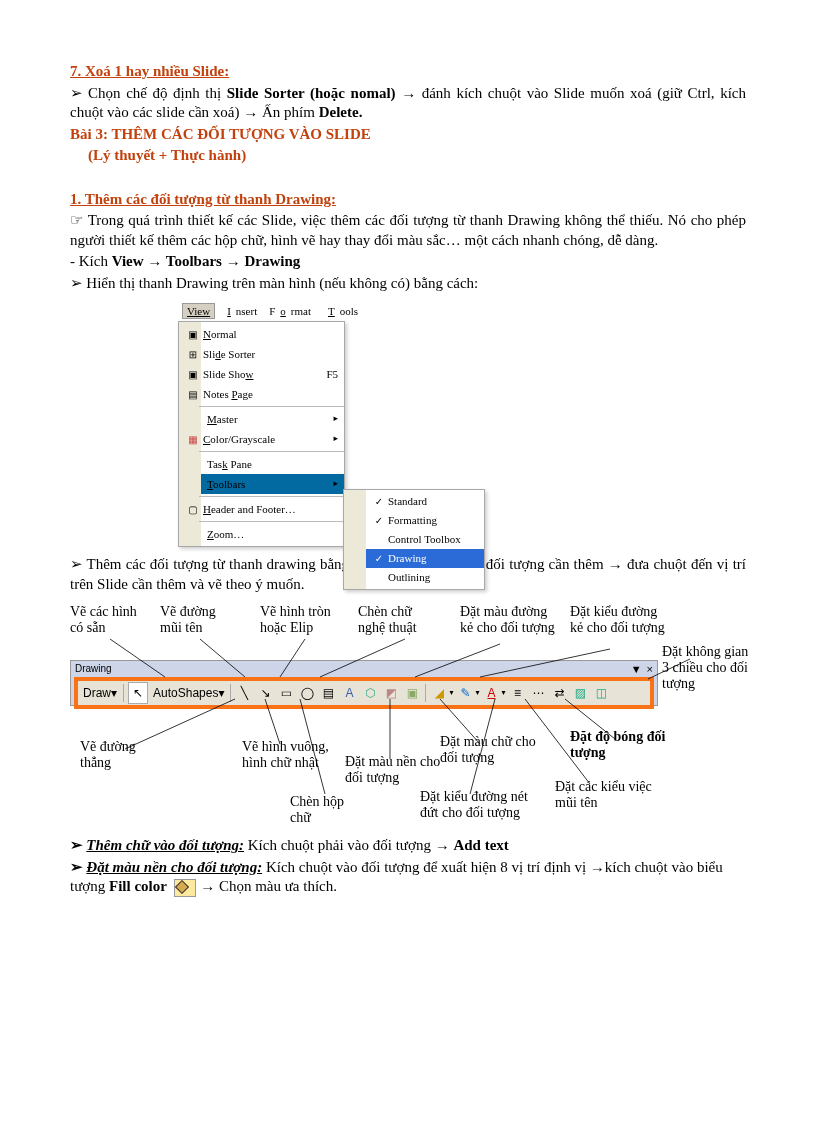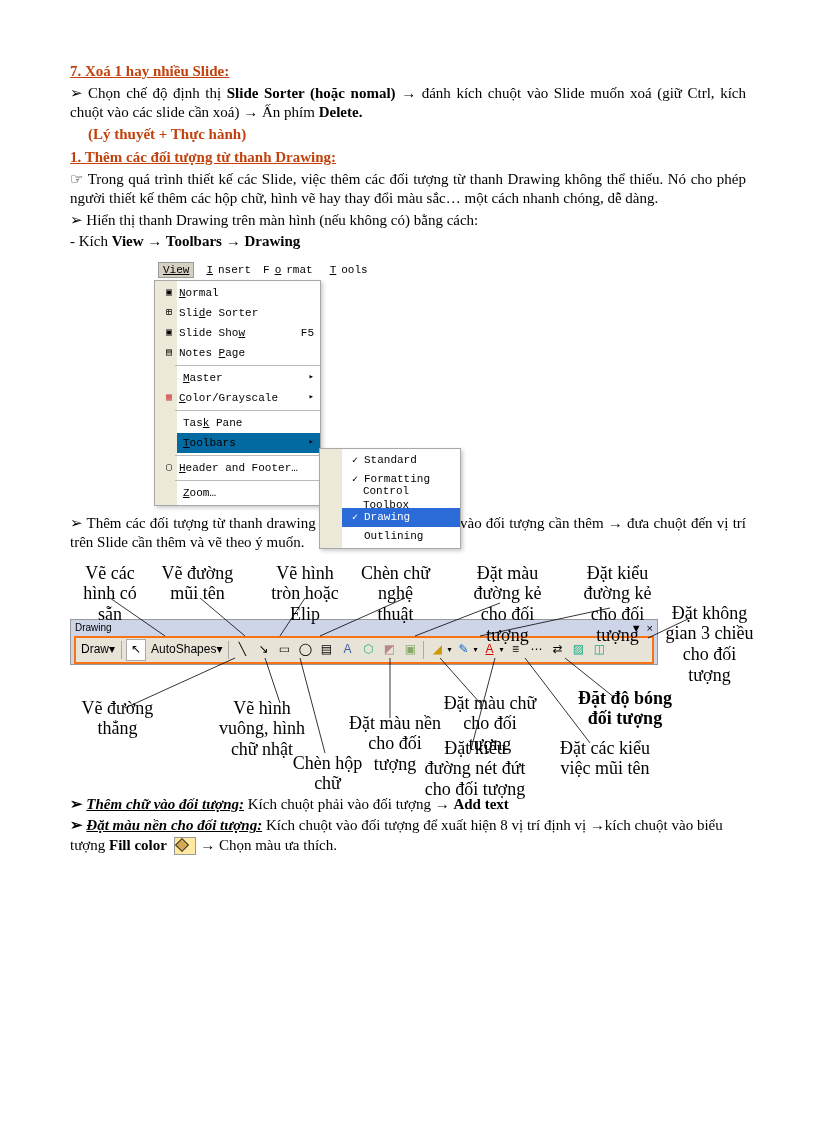--- a/index.html
+++ b/index.html
@@ -4,21 +4,21 @@
 <style>
 body{font-family:"Times New Roman",serif;font-size:15px;width:816px;height:1123px;margin:0;padding:60px 70px;box-sizing:border-box;color:#000;background:#fff}
 .u{text-decoration:underline}
 .b{font-weight:bold}
 .i{font-style:italic}
 .blue{color:#c2410c}
 .content{line-height:1.3}
 p{margin:2px 0}
 
 
-.menu-wrap{margin:8px auto 8px 84px;width:320px;font-family:Liberation Mono, monospace;font-size:11px;color:#000}
+.menu-wrap{margin:8px auto 8px 108px;width:320px;font-family:Liberation Serif, serif;font-size:11px;color:#000}
 .menubar{display:flex;gap:2px;padding:2px 4px}
 .menubar span{padding:1px 5px}
 .menubar .sel{background:#d6d0c2;border:1px solid #999;padding:0 4px}
 .dropdown{background:#fff;border:1px solid #a8a8a8;box-shadow:2px 2px 4px rgba(0,0,0,.2);display:flex}
 .icon-col{width:22px;background:#ece9d8;border-right:0}
 .items-col{flex:1;padding:2px 0}
 .mitem{display:flex;align-items:center;height:20px;padding:0 6px;position:relative}
 .mitem .ic{width:20px;display:inline-block;margin-left:-24px;text-align:center;font-size:10px}
 .mitem .lbl{flex:1}
 .mitem .sc{color:#000}
@@ -31,47 +31,48 @@
 .sitem{display:flex;align-items:center;height:19px;padding:0 4px}
 .sitem .ck{width:18px;text-align:center;font-size:10px}
 .sitem.sel{background:#2a6bd8;color:#fff}
 .menu-rel{position:relative;width:320px}
 
 
 .tbwrap{position:relative;height:230px;margin-top:10px;font-family:"Times New Roman",serif;font-size:14px}
 .drawbar{position:absolute;top:56px;left:0;right:88px;height:44px;background:#cfd5e8;border:1px solid #999}
 .drawbar-title{position:absolute;top:1px;left:4px;font-family:Tahoma,sans-serif;font-size:10px}
 .draw-close{position:absolute;top:1px;right:3px;font-family:Arial,sans-serif;font-size:11px;letter-spacing:1px}
-.drawrow{position:absolute;top:16px;left:3px;right:3px;height:24px;background:#e7e3d6;border:2px solid #f97316;display:flex;align-items:center;gap:3px;padding:0 3px;font-family:Tahoma,sans-serif;font-size:11px}
+.drawrow{position:absolute;top:16px;left:3px;right:3px;height:24px;background:#e7e3d6;border:4px solid #f97316;display:flex;align-items:center;gap:3px;padding:0 3px;font-family:Tahoma,sans-serif;font-size:11px}
 .dbtn{display:flex;align-items:center;justify-content:center;min-width:18px;height:20px;font-size:12px}
 .dbtn.txt{padding:0 2px}
 .dbtn.box{border:1px solid #aaa;background:#fff}
 .ddrop{font-size:8px;margin-left:-2px}
 .dsep{width:1px;height:18px;background:#aaa;margin:0 1px}
-.callout{position:absolute;font-size:18px;text-align:center;line-height:1.15}
+.callout{position:absolute;font-size:14px;line-height:1.15}
 .cl-line{stroke:#000;stroke-width:0.8;fill:none}
 .svg-ov{position:absolute;top:0;left:0;width:100%;height:100%;pointer-events:none}
 
 .fillicon{display:inline-block;width:20px;height:16px;background:#ffe8a0;border:1px solid #999;vertical-align:middle;position:relative}
 .fillicon::before{content:"";position:absolute;width:8px;height:8px;border:1px solid #333;left:2px;top:2px;transform:rotate(45deg);background:#d4a94f}
 </style>
 </head>
 <body>
 
 <div class="content">
 
 <p><span class="b blue u">7.  Xoá 1 hay nhiều Slide:</span></p>
 <p style="text-align:justify"><span>➢ Chọn chế độ định thị </span><span class="b">Slide Sorter (hoặc nomal) </span><span>→</span><span> đánh kích chuột vào  Slide muốn xoá (giữ Ctrl, kích chuột vào các slide cần xoá) → Ấn phím </span><span class="b">Delete.</span></p>
 
+<p><span class="b blue">Bài 3: THÊM CÁC ĐỐI TƯỢNG VÀO SLIDE</span></p>
 <p style="margin-left:18px"><span class="b blue">(Lý thuyết + Thực hành)</span></p>
 
-<p style="margin-top:4px"><span class="b blue u">1.  Thêm các đối tượng từ thanh Drawing:</span></p>
+<p style="margin-top:24px"><span class="b blue u">1.  Thêm các đối tượng từ thanh Drawing:</span></p>
 <p style="text-align:justify">☞ Trong quá trình thiết kế các Slide, việc thêm các đối tượng từ thanh Drawing không thể thiếu. Nó cho phép người thiết kế thêm các hộp chữ, hình vẽ hay thay đổi màu sắc… một cách nhanh chóng, dễ dàng.</p>
+<p><span>- Kích </span><span class="b">View → Toolbars → Drawing</span></p>
 <p>➢ Hiển thị thanh Drawing trên màn hình (nếu không có) bằng cách:</p>
-<p><span>- Kích </span><span class="b">View → Toolbars → Drawing</span></p>
 
 <div class="menu-wrap">
  <div class="menu-rel">
   <div class="menubar">
     <span class="sel u">View</span>
     <span><span class="u">I</span>nsert</span>
     <span>F<span class="u">o</span>rmat</span>
     <span><span class="u">T</span>ools</span>
   </div>
   <div class="dropdown" style="width:165px">
@@ -205,25 +206,25 @@
   </svg>
 
   <div class="callout" style="left:0;top:5;width:80px">Vẽ các hình có sẵn</div>
   <div class="callout" style="left:90px;top:0;width:75px">Vẽ đường mũi tên</div>
   <div class="callout" style="left:190px;top:0;width:90px">Vẽ hình tròn hoặc Elip</div>
   <div class="callout" style="left:288px;top:0;width:75px">Chèn chữ nghệ thuật</div>
   <div class="callout" style="left:390px;top:0;width:95px">Đặt màu đường kẻ cho đối tượng</div>
   <div class="callout" style="left:500px;top:0;width:95px">Đặt kiểu đường kẻ cho đối tượng</div>
   <div class="callout" style="left:592px;top:40px;width:95px">Đặt không gian 3 chiều cho đối tượng</div>
   <div class="callout" style="left:10px;top:135px;width:75px">Vẽ đường thẳng</div>
-  <div class="callout" style="left:142px;top:135px;width:100px">Vẽ hình vuông, hình chữ nhật</div>
+  <div class="callout" style="left:172px;top:135px;width:100px">Vẽ hình vuông, hình chữ nhật</div>
   <div class="callout" style="left:220px;top:190px;width:75px">Chèn hộp chữ</div>
   <div class="callout" style="left:275px;top:150px;width:100px">Đặt màu nền cho đối tượng</div>
   <div class="callout" style="left:370px;top:130px;width:100px">Đặt màu chữ cho đối tượng</div>
-  <div class="callout" style="left:350px;top:175px;width:110px">Đặt kiểu đường nét đứt cho đối tượng</div>
+  <div class="callout" style="left:350px;top:185px;width:110px">Đặt kiểu đường nét đứt cho đối tượng</div>
   <div class="callout" style="left:485px;top:175px;width:100px">Đặt các kiểu việc mũi tên</div>
   <div class="callout b" style="left:500px;top:125px;width:110px">Đặt độ bóng đối tượng</div>
 </div>
 
 <p><span class="b">➢ </span><span class="b i u">Thêm chữ vào đối tượng:</span><span> Kích chuột phải vào đối tượng → </span><span class="b">Add text</span></p>
 <p><span class="b">➢ </span><span class="b i u">Đặt màu nền cho đối tượng:</span><span> Kích chuột vào đối tượng  để xuất hiện 8 vị trí định vị →kích chuột vào biểu tượng </span><span class="b">Fill color</span>&nbsp;&nbsp;<span class="fillicon"></span><span> → Chọn màu ưa thích.</span></p>
 
 </div>
 
 </body></html>

